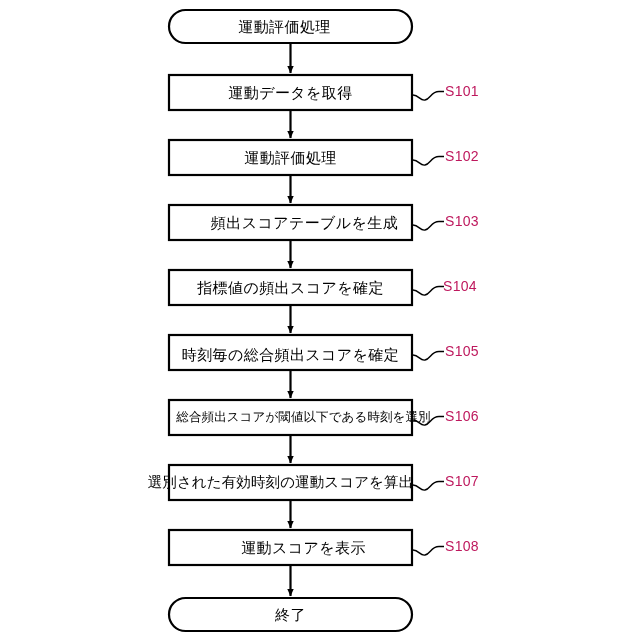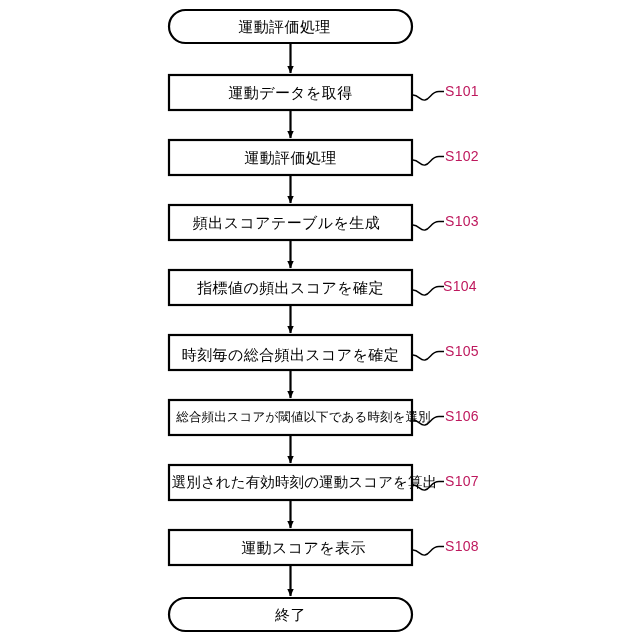--- a/index.html
+++ b/index.html
@@ -123,33 +123,33 @@
   </svg>
 
   <div class="node-text terminal-label" style="left:169px; top:10px; width:231px; height:33px;">運動評価処理</div>
 
   <div class="node-text process-label" style="left:169px; top:75px; width:243px; height:35px;">運動データを取得</div>
   <div class="step-ref" style="left:445px; top:84px;">S101</div>
 
   <div class="node-text process-label" style="left:169px; top:140px; width:243px; height:35px;">運動評価処理</div>
   <div class="step-ref" style="left:445px; top:149px;">S102</div>
 
-  <div class="node-text process-label" style="left:165px; top:205px; width:243px; height:35px;">頻出スコアテーブルを生成</div>
+  <div class="node-text process-label" style="left:183px; top:205px; width:243px; height:35px;">頻出スコアテーブルを生成</div>
   <div class="step-ref" style="left:445px; top:214px;">S103</div>
 
   <div class="node-text process-label" style="left:169px; top:270px; width:243px; height:35px;">指標値の頻出スコアを確定</div>
   <div class="step-ref" style="left:425px; top:279px;margin-left:18px;">S104</div>
 
   <div class="node-text process-label" style="left:169px; top:346px; width:243px; height:17px;">時刻毎の総合頻出スコアを確定</div>
   <div class="step-ref" style="left:445px; top:344px;">S105</div>
 
   <div class="node-text process-label compact" style="left:169px; top:400px; width:269px; height:35px;">総合頻出スコアが閾値以下である時刻を選別</div>
   <div class="step-ref" style="left:445px; top:409px;">S106</div>
 
-  <div class="node-text process-label wide" style="left:183px; top:465px; width:243px; height:35px;">選別された有効時刻の運動スコアを算出</div>
+  <div class="node-text process-label wide" style="left:159px; top:465px; width:243px; height:35px;">選別された有効時刻の運動スコアを算出</div>
   <div class="step-ref" style="left:445px; top:474px;">S107</div>
 
   <div class="node-text process-label" style="left:182px; top:530px; width:243px; height:35px;">運動スコアを表示</div>
   <div class="step-ref" style="left:445px; top:539px;">S108</div>
 
   <div class="node-text terminal-label" style="left:169px; top:598px; width:243px; height:33px;border-radius:16px;">終了</div>
 
 </div>
 
 </body></html>

